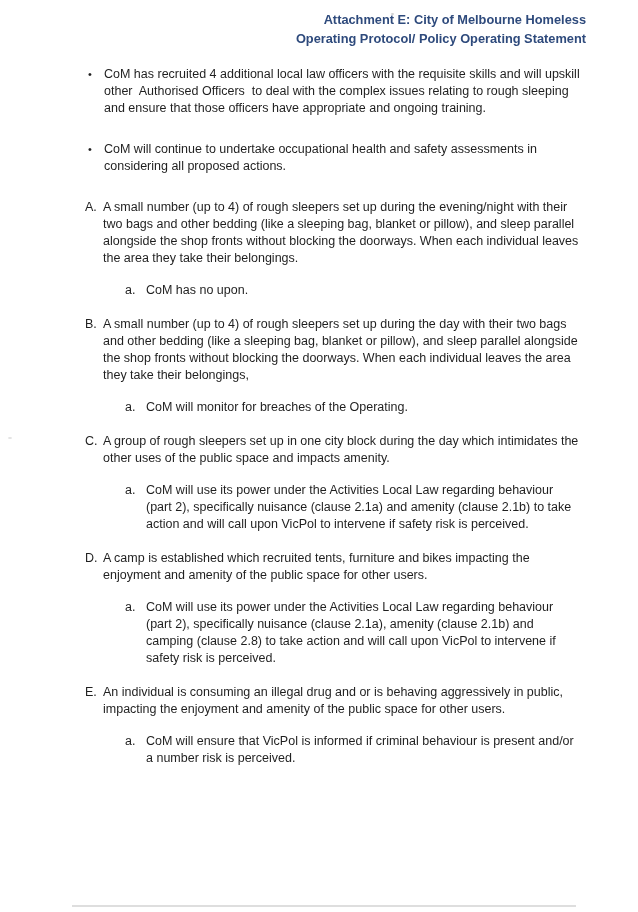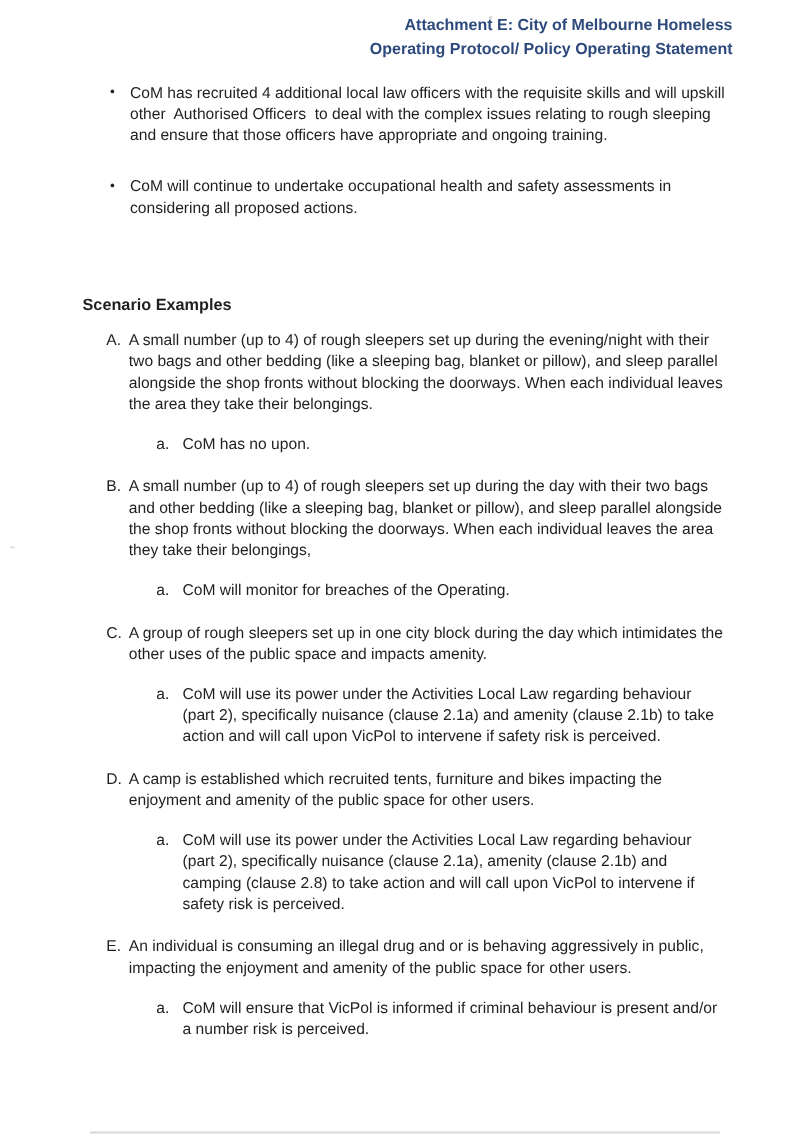--- a/index.html
+++ b/index.html
@@ -94,21 +94,20 @@
       <div class="bullet-row">
         <span class="bullet-marker">•</span>
         <span class="txt">CoM has recruited 4 additional local law officers with the requisite skills and will upskill other  Authorised Officers  to deal with the complex issues relating to rough sleeping and ensure that those officers have appropriate and ongoing training.</span>
       </div>
       <div class="bullet-row">
         <span class="bullet-marker">•</span>
         <span class="txt">CoM will continue to undertake occupational health and safety assessments in considering all proposed actions.</span>
       </div>
     </div>
 
-    <div class="section-heading">Scenario Examples</div>
 
     <div class="scenario">
       <div class="row">
         <span class="lbl">A.</span>
         <span class="txt">A small number (up to 4) of rough sleepers set up during the evening/night with their two bags and other bedding (like a sleeping bag, blanket or pillow), and sleep parallel alongside the shop fronts without blocking the doorways. When each individual leaves the area they take their belongings.</span>
       </div>
       <div class="row sub">
         <span class="lbl">a.</span>
         <span class="txt">CoM has no upon.</span>
       </div>

